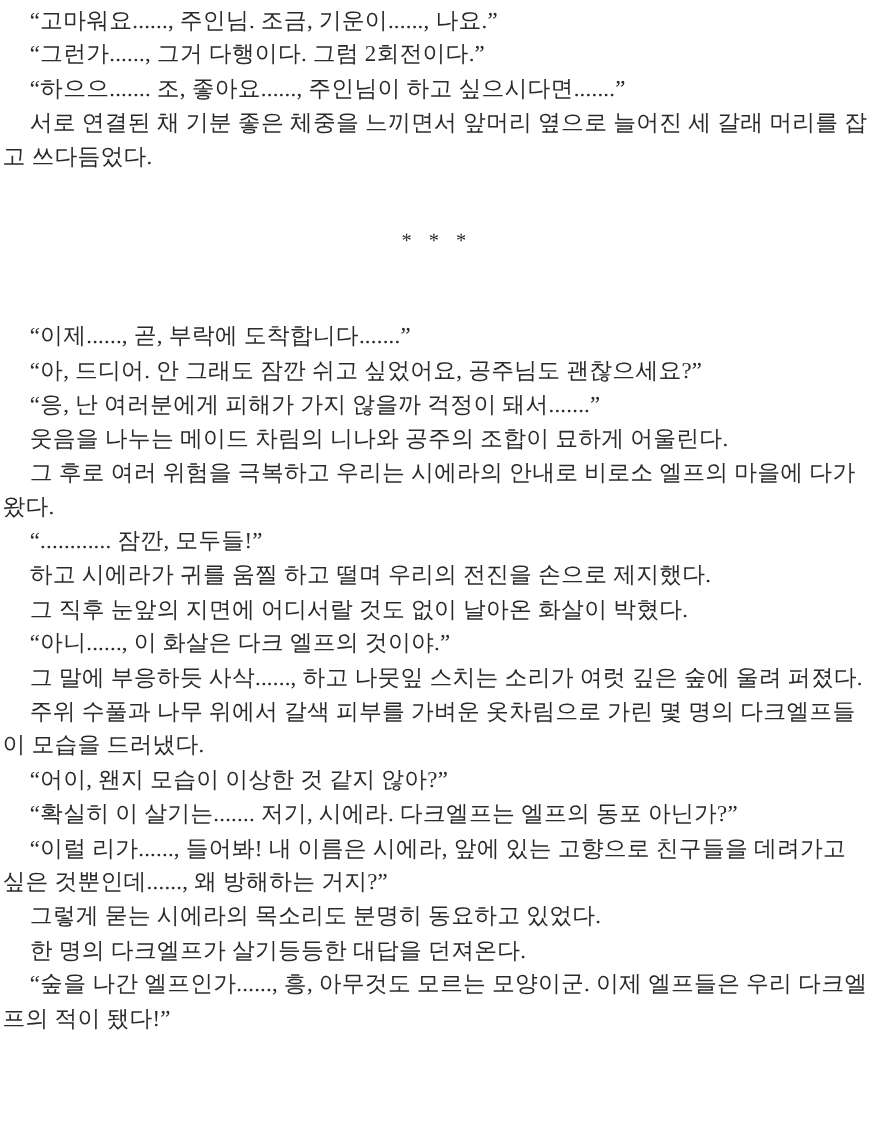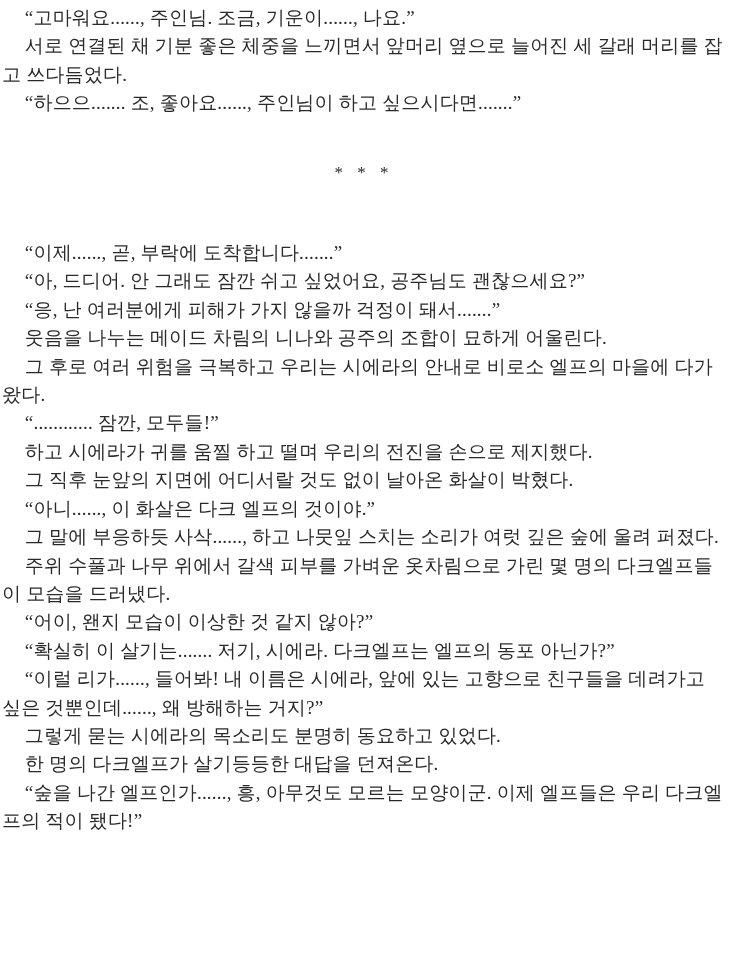--- a/index.html
+++ b/index.html
@@ -38,22 +38,23 @@
   }
 </style>
 </head>
 <body>
 
 <div class="page">
 
   <div class="section">
 
   <p>“고마워요......, 주인님. 조금, 기운이......, 나요.”</p>
+      <p>“그런가......, 그거 다행이다. 그럼 2회전이다.”</p>
+      <p>“하으으....... 조, 좋아요......, 주인님이 하고 싶으시다면.......”</p>
       <p>서로 연결된 채 기분 좋은 체중을 느끼면서 앞머리 옆으로 늘어진 세 갈래 머리를 잡고 쓰다듬었다.</p>
-      <p>“하으으....... 조, 좋아요......, 주인님이 하고 싶으시다면.......”</p>
     </div>
 
   <div class="separator">* * *</div>
 
   <div class="section">
 
   <p>“이제......, 곧, 부락에 도착합니다.......”</p>
       <p>“아, 드디어. 안 그래도 잠깐 쉬고 싶었어요, 공주님도 괜찮으세요?”</p>
       <p>“응, 난 여러분에게 피해가 가지 않을까 걱정이 돼서.......”</p>
       <p>웃음을 나누는 메이드 차림의 니나와 공주의 조합이 묘하게 어울린다.</p>

